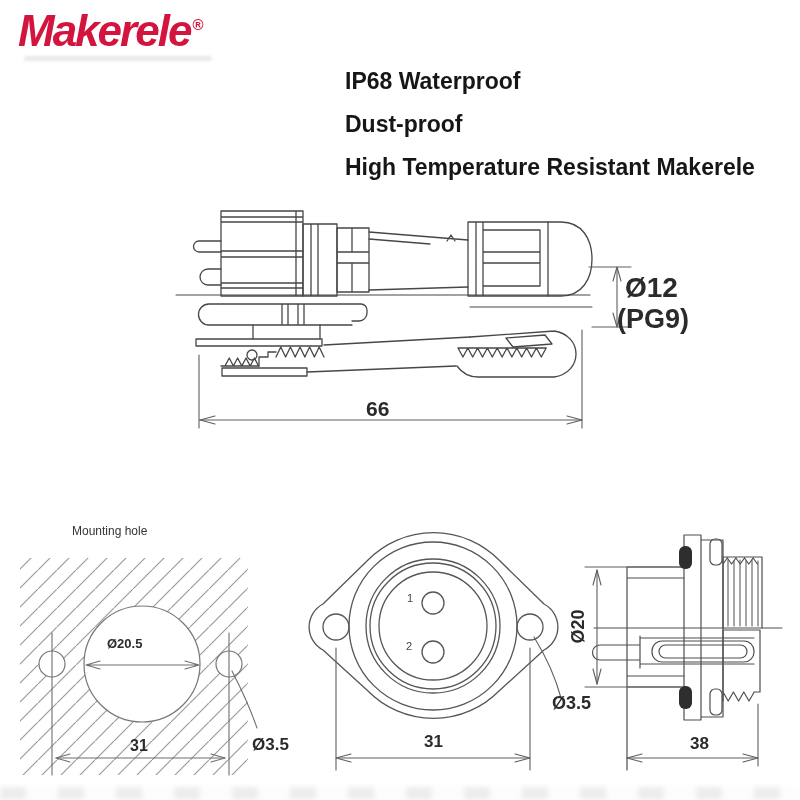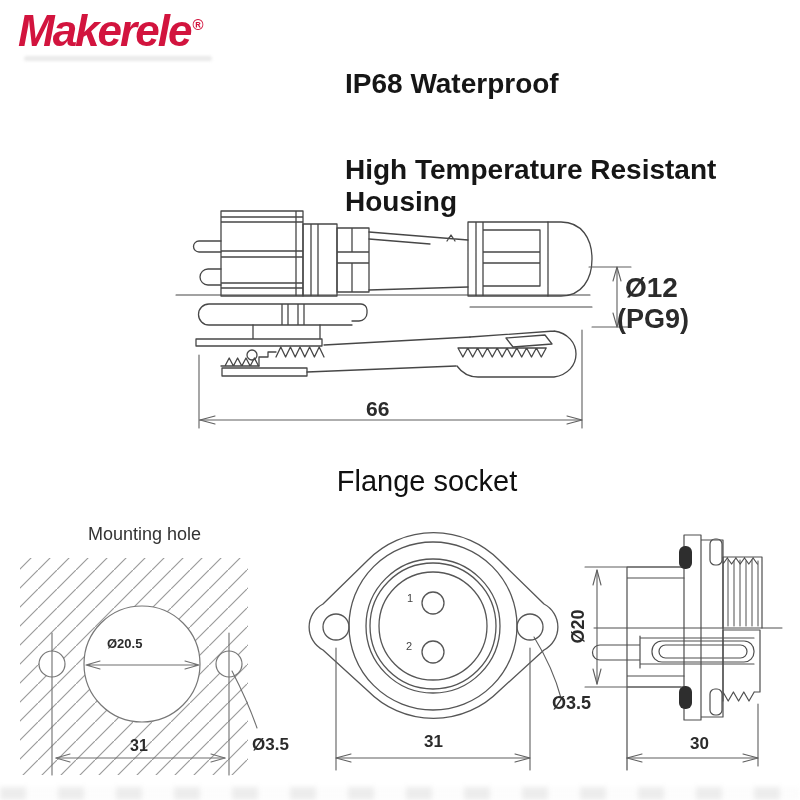--- a/index.html
+++ b/index.html
@@ -4,25 +4,25 @@
 <style>
   html,body{margin:0;padding:0;background:#ffffff;}
   .page{position:relative;width:800px;height:800px;background:#ffffff;overflow:hidden;
         font-family:"Liberation Sans", sans-serif;}
   .lbl{position:absolute;white-space:nowrap;color:#2d2d2d;}
   .brand{position:absolute;left:18px;top:6px;color:#d2143e;
          font-size:44px;font-weight:800;font-style:italic;letter-spacing:-2px;}
   .brand .reg{font-size:15px;font-weight:700;vertical-align:super;letter-spacing:0;margin-left:2px;}
   .brand-swash{position:absolute;left:24px;top:56px;width:188px;height:5px;background:#bdbdbd;
          opacity:.32;border-radius:3px;filter:blur(1.5px);}
-  .feature{position:absolute;left:345px;font-size:28px;font-weight:600;color:#161616;}
+  .feature{position:absolute;left:345px;font-size:23px;font-weight:600;color:#161616;}
   .f1{top:68px;} .f2{top:111px;} .f3{top:154px;}
   .section-title{position:absolute;left:277px;top:465px;width:300px;text-align:center;
          font-size:29px;font-weight:500;color:#101010;}
-  .mount-label{position:absolute;left:88px;top:524px;font-size:18px;font-weight:400;color:#333;}
+  .mount-label{position:absolute;left:72px;top:524px;font-size:12px;font-weight:400;color:#333;}
   .dim{font-weight:600;color:#2b2b2b;}
   .d-66{left:366px;top:397px;font-size:21px;text-align:right;}
   .d-d12{left:625px;top:272px;font-size:28px;}
   .d-pg9{left:617px;top:304px;font-size:27px;}
   .d-d205{left:107px;top:636px;font-size:13px;}
   .d-m31{left:130px;top:737px;font-size:16px;}
   .d-m35{left:252px;top:735px;font-size:17px;}
   .d-f31{left:424px;top:732px;font-size:17px;}
   .d-f35{left:552px;top:693px;font-size:18px;}
   .d-22{left:690px;top:734px;font-size:17px;}
@@ -37,21 +37,22 @@
 </style>
 </head>
 <body>
 
 <div class="page">
 
   <div class="brand"><span>Makerele</span><span class="reg">®</span></div>
   <div class="brand-swash"></div>
 
   <div class="feature f1">IP68 Waterproof</div>
-  <div class="feature f3">High Temperature Resistant Housing</div>
+  <div class="feature f2">Dust-proof</div>
+  <div class="feature f3">High Temperature Resistant Makerele</div>
 
   <svg class="draw" width="800" height="800" viewBox="0 0 800 800" fill="none" stroke-linecap="round" stroke-linejoin="round">
     <defs>
       <pattern id="hatch" width="19" height="19" patternUnits="userSpaceOnUse">
         <path d="M0,19 L19,0" stroke="#9b9b9b" stroke-width="1.2"></path>
       </pattern>
     </defs>
 
     <g stroke="#474747" stroke-width="1.3">
 
@@ -142,31 +143,30 @@
       <rect x="659" y="645" width="88" height="13" rx="6.5"></rect>
       <g stroke="#5f5f5f" stroke-width="1.1">
         <path d="M585,567 H681 M585,687 H681 M597,570 V684"></path>
         <path d="M597,570 l-4,15 M597,570 l4,15 M597,684 l-4,-15 M597,684 l4,-15"></path>
         <path d="M758,704 V766 M627,758 H758"></path>
         <path d="M627,758 l15,-4 M627,758 l15,4 M758,758 l-15,-4 M758,758 l-15,4"></path>
       </g>
     </g>
   </svg>
 
-  <div class="section-title">Flange socket</div>
   <div class="mount-label">Mounting hole</div>
 
   <div class="lbl dim d-66">66</div>
   <div class="lbl dim d-d12">Ø12</div>
   <div class="lbl dim d-pg9">(PG9)</div>
   <div class="lbl dim d-d205">Ø20.5</div>
   <div class="lbl dim d-m31">31</div>
   <div class="lbl dim d-m35">Ø3.5</div>
   <div class="lbl dim d-f31">31</div>
   <div class="lbl dim d-f35">Ø3.5</div>
   <div class="lbl dim d-d20">Ø20</div>
-  <div class="lbl dim d-22">30</div>
+  <div class="lbl dim d-22">38</div>
 
   <div class="pin-lbl p1">1</div>
   <div class="pin-lbl p2">2</div>
 
   <div class="bottom-smudge"></div>
 </div>
 
 </body></html>

